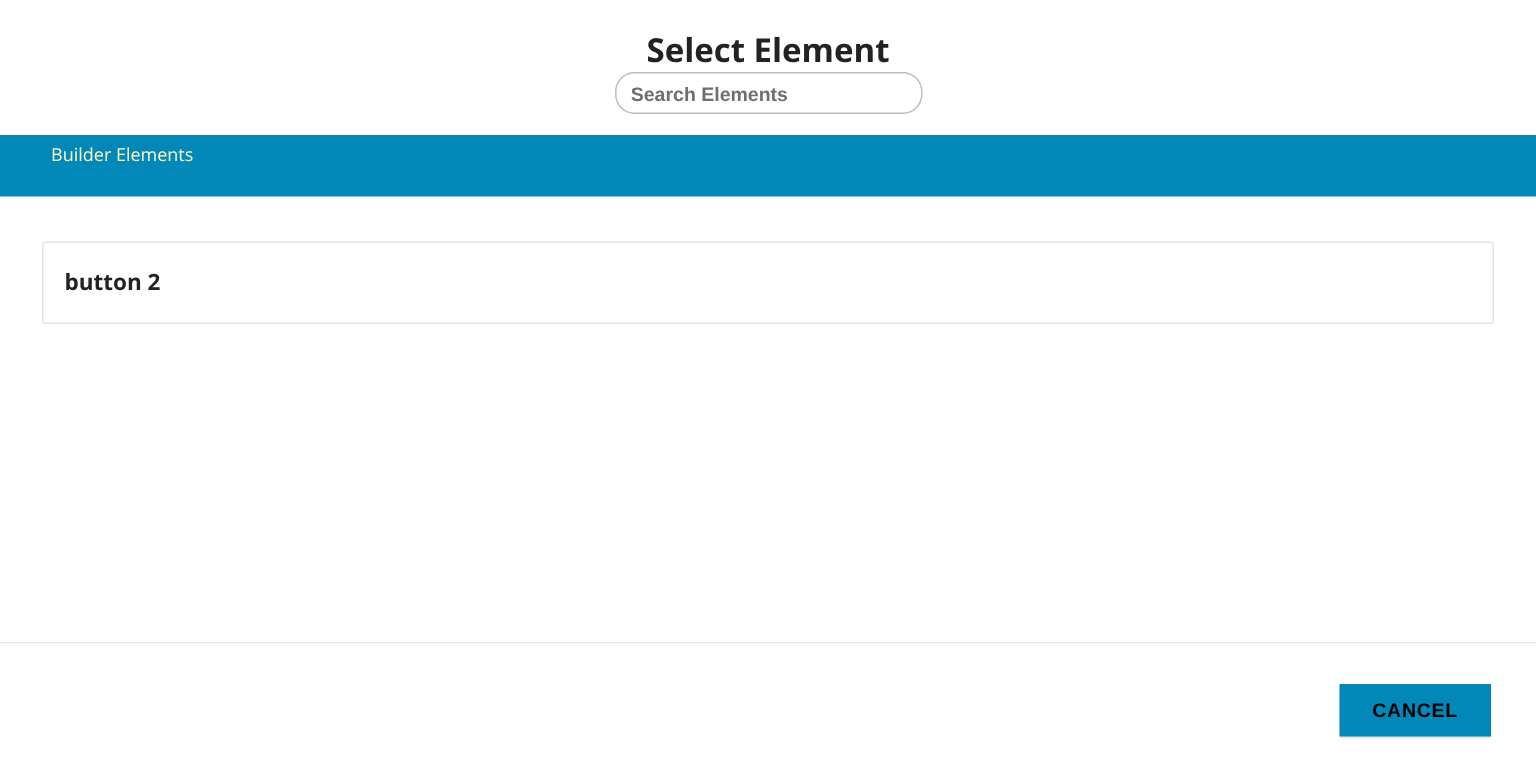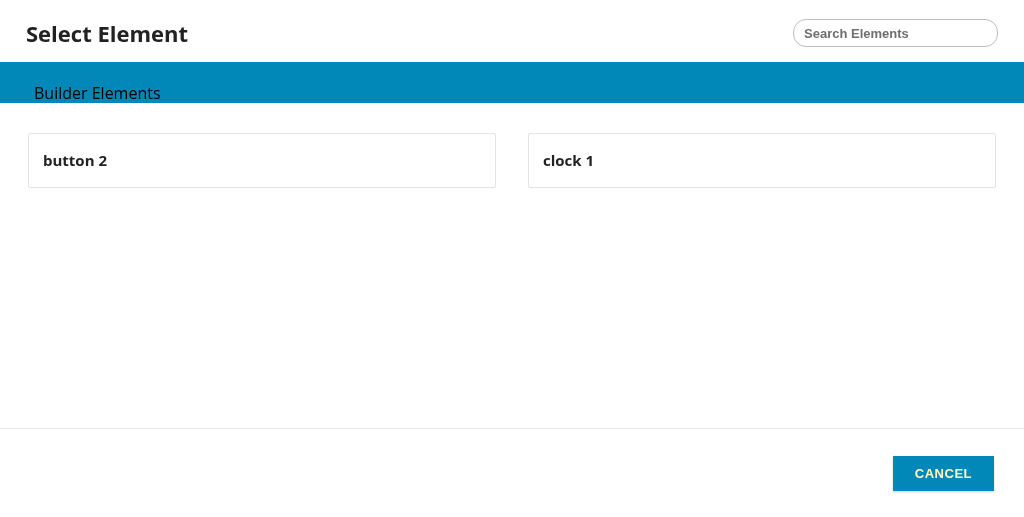--- a/index.html
+++ b/index.html
@@ -6,23 +6,24 @@
     body {
       width: 1024px;
       height: 517px;
       font-family: "Segoe UI", "Open Sans", -apple-system, sans-serif;
       background: #fff;
       overflow: hidden;
       position: relative;
     }
     .header {
       display: flex;
-      justify-content: space-between;
+      justify-content: center;
       align-items: center;
       padding: 18px 26px 14px 26px;
+      flex-direction: column;
     }
     .page-title {
       font-size: 22px;
       font-weight: 700;
       color: #222;
     }
     .search-input {
       width: 205px;
       height: 28px;
       border: 1px solid #bdbdbd;
@@ -37,23 +38,23 @@
       font-weight: 600;
     }
     .tabs {
       background: #0288b8;
       display: flex;
       align-items: stretch;
       height: 41px;
       position: relative;
     }
     .tab {
-      color: #000000;
-      font-size: 16px;
-      padding: 20px 24px;
+      color: #fef9c3;
+      font-size: 12px;
+      padding: 4px 24px;
       cursor: pointer;
       position: relative;
     }
     .tab.active {
       outline: 3px solid #a02626;
       outline-offset: -3px;
     }
     .tab.active::after {
       content: "";
       position: absolute;
@@ -85,21 +86,21 @@
     }
     .footer-line {
       position: absolute;
       bottom: 88px;
       left: 0; right: 0;
       height: 1px;
       background: #e9e9e9;
     }
     .cancel-btn {
       background: #0288b8;
-      color: #fef9c3;
+      color: #000000;
       border: none;
       font-size: 13px;
       font-weight: 700;
       letter-spacing: 0.5px;
       padding: 10px 22px;
       cursor: pointer;
       box-shadow: 0 1px 2px rgba(0,0,0,0.2);
     }
   </style>
 </head>
@@ -109,20 +110,19 @@
   <h1 class="page-title">Select Element</h1>
   <input type="text" class="search-input" placeholder="Search Elements" style="">
 </div>
 
 <div class="tabs">
   <div class="tab tab-first">Builder Elements</div>
 </div>
 
 <div class="content">
   <div class="card">button 2</div>
-  <div class="card">clock 1</div>
 </div>
 
 <div class="footer-line"></div>
 
 <div style="position:absolute; bottom:26px; right:30px;">
   <button class="cancel-btn">CANCEL</button>
 </div>
 
 </body></html>

